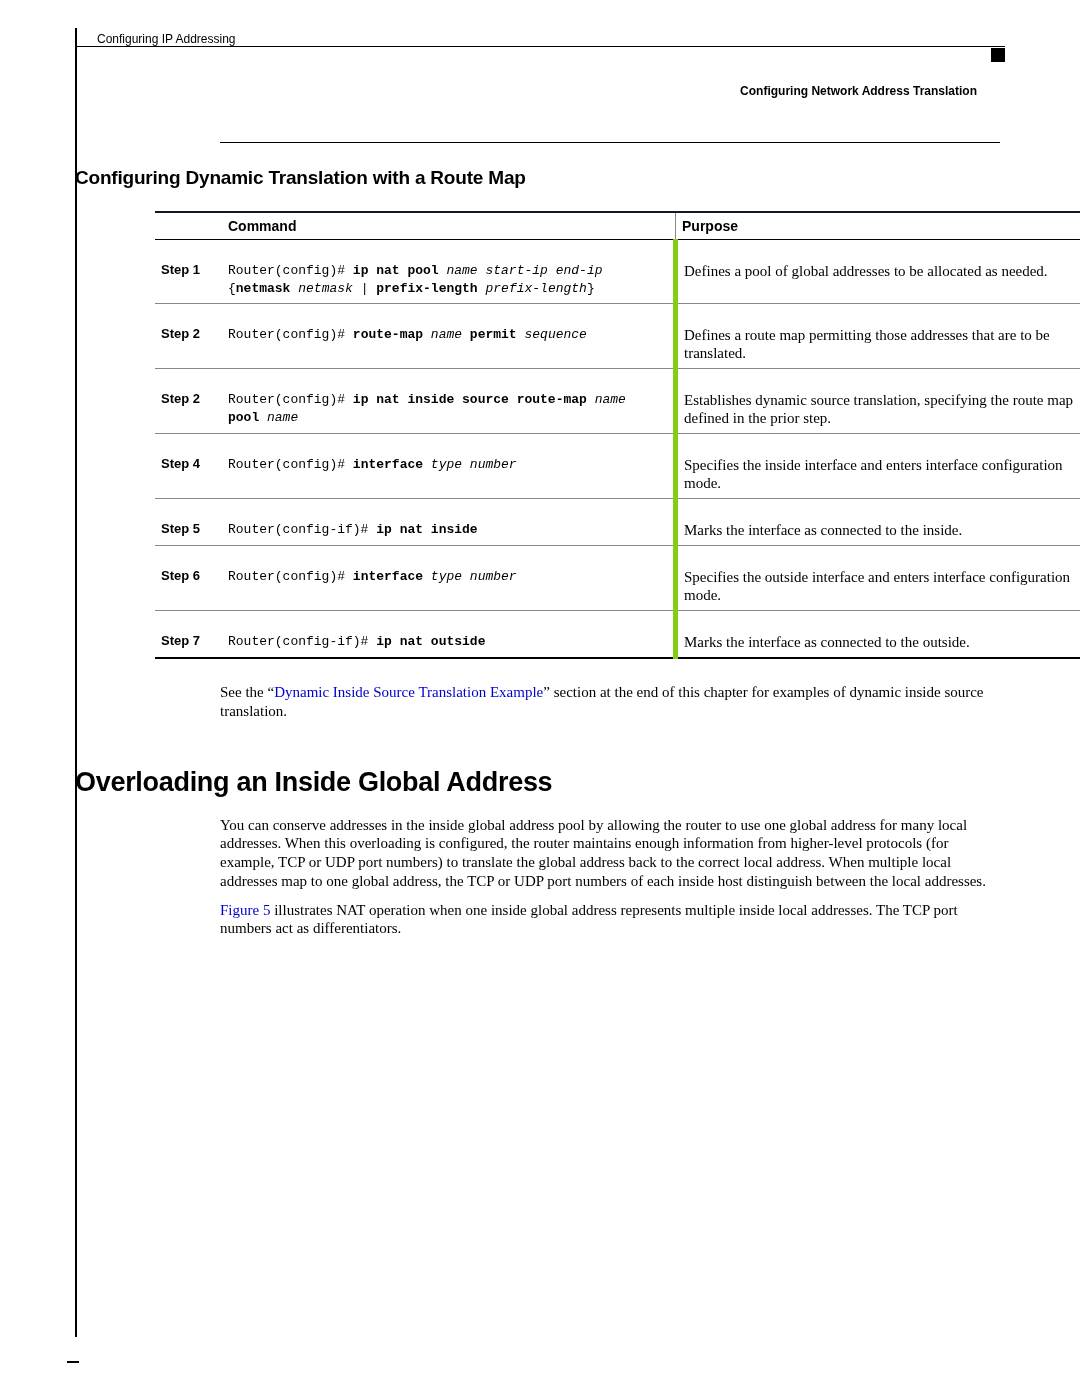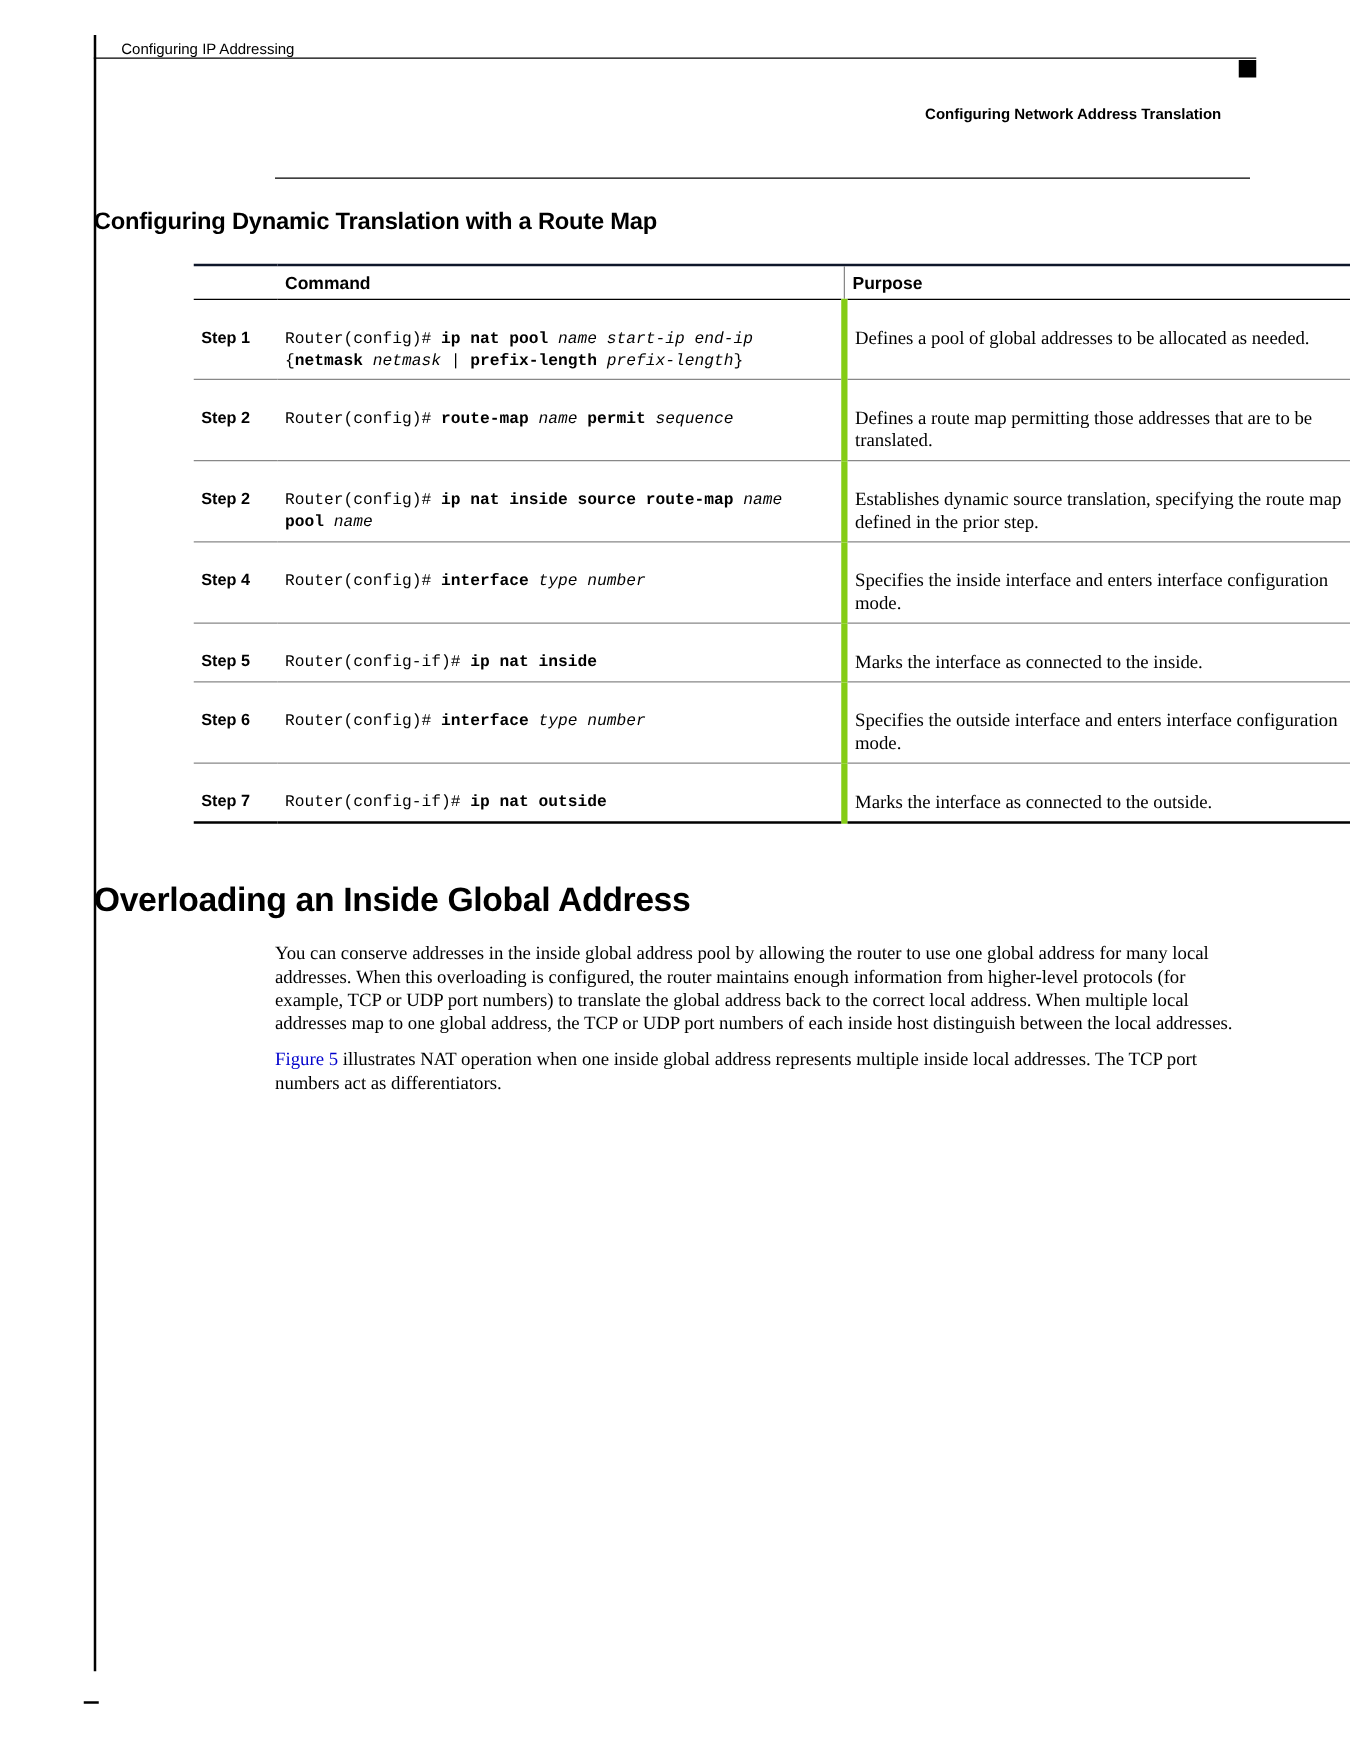--- a/index.html
+++ b/index.html
@@ -267,20 +267,23 @@
         <tr>
           <td class="step">Step 7</td>
           <td class="cmd-col mono">
             <span>Router(config-if)# </span><span class="b">ip nat outside</span>
           </td>
           <td class="purpose">Marks the interface as connected to the outside.</td>
         </tr>
       </tbody>
     </table>
 
+    <p class="body-p">
+      <span>See the “</span><a class="link">Dynamic Inside Source Translation Example</a><span>” section at the end of this chapter for examples of dynamic inside source translation.</span>
+    </p>
 
     <h2 class="section">Overloading an Inside Global Address</h2>
 
     <p class="body-p">You can conserve addresses in the inside global address pool by allowing the router to use one global address for many local addresses. When this overloading is configured, the router maintains enough information from higher-level protocols (for example, TCP or UDP port numbers) to translate the global address back to the correct local address. When multiple local addresses map to one global address, the TCP or UDP port numbers of each inside host distinguish between the local addresses.</p>
     <p class="body-p" style="margin-top:10px">
       <a class="link">Figure 5</a><span> illustrates NAT operation when one inside global address represents multiple inside local addresses. The TCP port numbers act as differentiators.</span>
     </p>
   </div>
 
   <div class="left-tick"></div>

